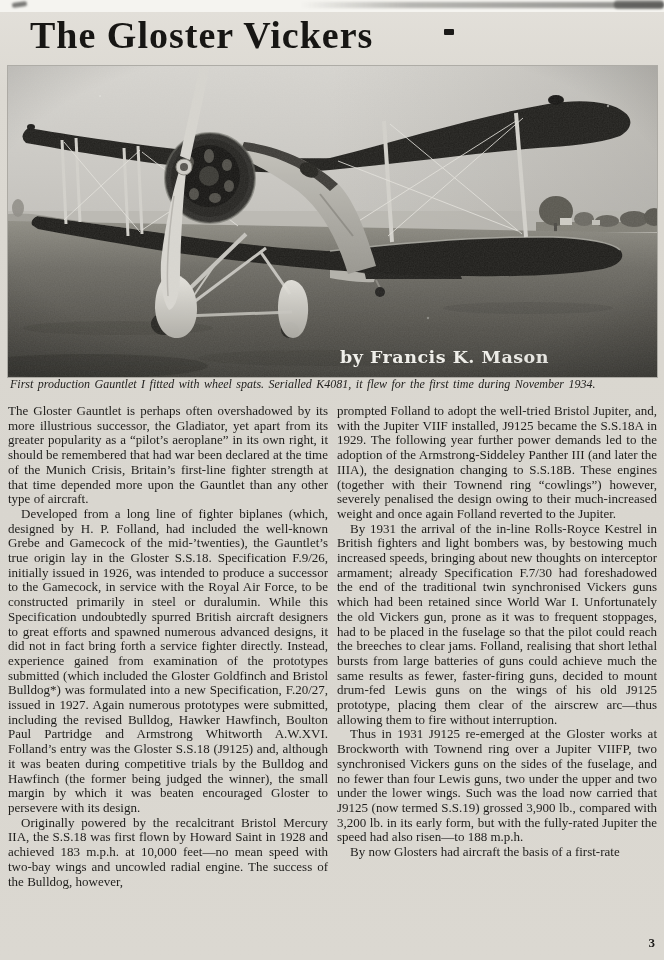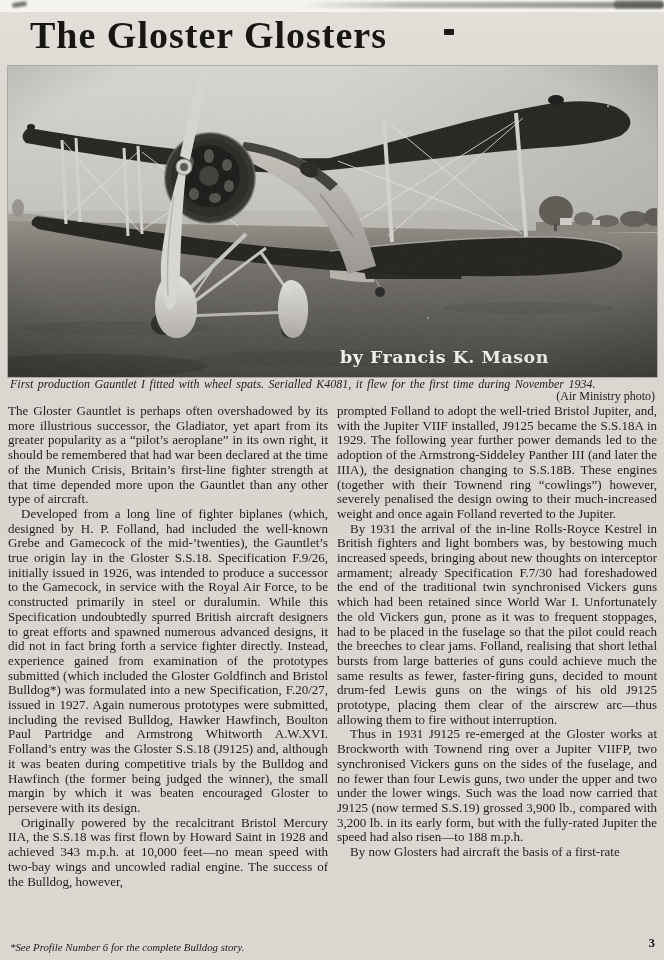--- a/index.html
+++ b/index.html
@@ -32,21 +32,21 @@
 <body>
 
 <div class="page">
 
   <div class="top-strip">
     <div class="smudge s1"></div>
     <div class="smudge s2"></div>
     <div class="smudge s3"></div>
   </div>
 
-  <h1 class="title">The Gloster Glosters</h1>
+  <h1 class="title">The Gloster Vickers</h1>
   <div class="ink-blot"></div>
 
   <div class="photo">
     <svg width="649" height="311" viewBox="0 0 649 311" xmlns="http://www.w3.org/2000/svg">
       <defs>
         <linearGradient id="sky" x1="0" y1="0" x2="0" y2="1">
           <stop offset="0" stop-color="#d8d6d1"></stop>
             <stop offset="0.55" stop-color="#cbc9c4"></stop>
             <stop offset="1" stop-color="#bfbdb7"></stop>
         </linearGradient>
@@ -208,33 +208,31 @@
         <circle cx="92" cy="30" r="1" fill="#eeede8" opacity="0.5"></circle>
         <circle cx="420" cy="252" r="1.2" fill="#d8d6d0" opacity="0.4"></circle>
         <rect width="649" height="311" filter="url(#grain)"></rect>
         <rect width="649" height="311" fill="url(#vig)"></rect>
       </g>
     </svg>
   </div>
 
   <div class="caption">
     <span>First production Gauntlet I fitted with wheel spats. Serialled K4081, it flew for the first time during November 1934.</span>
-    <span class="credit">(Air Ministry photo)</span>
   </div>
 
   <div class="columns">
     <div class="col">
         <p class="para"><span>The Gloster Gauntlet is perhaps often overshadowed by its more illustrious successor, the Gladiator, yet apart from its greater popularity as a “pilot’s aeroplane” in its own right, it should be remembered that had war been declared at the time of the Munich Crisis, Britain’s first-line fighter strength at that time depended more upon the Gauntlet than any other type of aircraft.</span></p>
         <p class="para ind"><span>Developed from a long line of fighter biplanes (which, designed by H. P. Folland, had included the well-known Grebe and Gamecock of the mid-’twenties), the Gauntlet’s true origin lay in the Gloster S.S.18. Specification F.9/26, initially issued in 1926, was intended to produce a successor to the Gamecock, in service with the Royal Air Force, to be constructed primarily in steel or duralumin. While this Specification undoubtedly spurred British aircraft designers to great efforts and spawned numerous advanced designs, it did not in fact bring forth a service fighter directly. Instead, experience gained from examination of the prototypes submitted (which included the Gloster Goldfinch and Bristol Bulldog*) was formulated into a new Specification, F.20/27, issued in 1927. Again numerous prototypes were submitted, including the revised Bulldog, Hawker Hawfinch, Boulton Paul Partridge and Armstrong Whitworth A.W.XVI. Folland’s entry was the Gloster S.S.18 (</span><span class="it">J9125</span><span>) and, although it was beaten during competitive trials by the Bulldog and Hawfinch (the former being judged the winner), the small margin by which it was beaten encouraged Gloster to persevere with its design.</span></p>
-        <p class="para ind"><span>Originally powered by the recalcitrant Bristol Mercury IIA, the S.S.18 was first flown by Howard Saint in 1928 and achieved 343 m.p.h. at 10,000 feet—no mean speed with two-bay wings and uncowled radial engine. The success of the Bulldog, however,</span></p>
+        <p class="para ind"><span>Originally powered by the recalcitrant Bristol Mercury IIA, the S.S.18 was first flown by Howard Saint in 1928 and achieved 183 m.p.h. at 10,000 feet—no mean speed with two-bay wings and uncowled radial engine. The success of the Bulldog, however,</span></p>
       </div>
     <div class="col">
         <p class="para"><span>prompted Folland to adopt the well-tried Bristol Jupiter, and, with the Jupiter VIIF installed, </span><span class="it">J9125</span><span> became the S.S.18A in 1929. The following year further power demands led to the adoption of the Armstrong-Siddeley Panther III (and later the IIIA), the designation changing to S.S.18B. These engines (together with their Townend ring “cowlings”) however, severely penalised the design owing to their much-increased weight and once again Folland reverted to the Jupiter.</span></p>
         <p class="para ind"><span>By 1931 the arrival of the in-line Rolls-Royce Kestrel in British fighters and light bombers was, by bestowing much increased speeds, bringing about new thoughts on interceptor armament; already Specification F.7/30 had foreshadowed the end of the traditional twin synchronised Vickers guns which had been retained since World War I. Unfortunately the old Vickers gun, prone as it was to frequent stoppages, had to be placed in the fuselage so that the pilot could reach the breeches to clear jams. Folland, realising that short lethal bursts from large batteries of guns could achieve much the same results as fewer, faster-firing guns, decided to mount drum-fed Lewis guns on the wings of his old </span><span class="it">J9125</span><span> prototype, placing them clear of the airscrew arc—thus allowing them to fire without interruption.</span></p>
         <p class="para ind"><span>Thus in 1931 </span><span class="it">J9125</span><span> re-emerged at the Gloster works at Brockworth with Townend ring over a Jupiter VIIFP, two synchronised Vickers guns on the sides of the fuselage, and no fewer than four Lewis guns, two under the upper and two under the lower wings. Such was the load now carried that </span><span class="it">J9125</span><span> (now termed S.S.19) grossed 3,900 lb., compared with 3,200 lb. in its early form, but with the fully-rated Jupiter the speed had also risen—to 188 m.p.h.</span></p>
         <p class="para ind"><span>By now Glosters had aircraft the basis of a first-rate</span></p>
       </div>
   </div>
 
-  <div class="footnote">*See Profile Number 6 for the complete Bulldog story.</div>
   <div class="pagenum">3</div>
 
 </div>
 
 </body></html>

